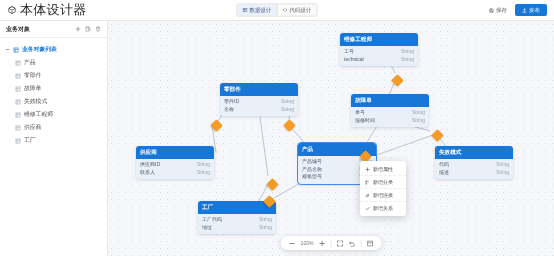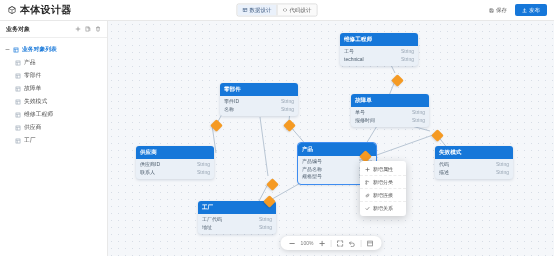--- a/index.html
+++ b/index.html
@@ -13,21 +13,21 @@
 
   
   .topbar {
     position: absolute; top: 0; left: 0; width: 554px; height: 21px;
     background: #ffffff; border-bottom: 1px solid #e8e8e8;
     display: flex; align-items: center;
   }
   .brand { display: flex; align-items: center; gap: 4px; padding-left: 8px; }
   .brand-icon { width: 8px; height: 8px; color: #3a3a3a; display:flex; align-items:center; justify-content:center; }
   .brand-icon svg { width: 8px; height: 8px; display:block; }
-  .brand-title { font-size: 10px; font-weight: bold; color: #262626; letter-spacing: .3px; }
+  .brand-title { font-size: 13px; font-weight: normal; color: #262626; letter-spacing: .3px; }
 
   .tabgroup {
     position: absolute; left: 50%; top: 50%; transform: translate(-50%,-50%);
     display: flex; border: 1px solid #d9d9d9; border-radius: 2px; overflow: hidden;
     background: #fff; height: 13px;
   }
   .tab {
     display: flex; align-items: center; gap: 2px;
     padding: 0 5px; font-size: 5.5px; color: #5a5a5a;
     background: #f2f5f9; cursor: pointer; white-space: nowrap;

